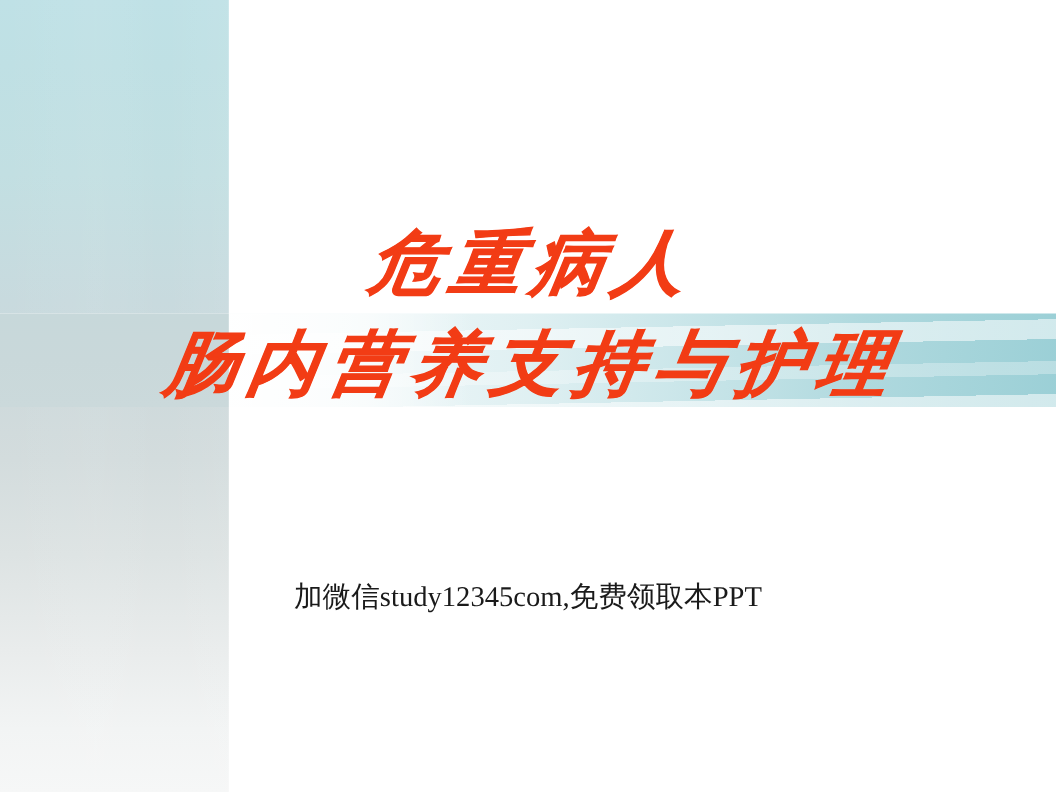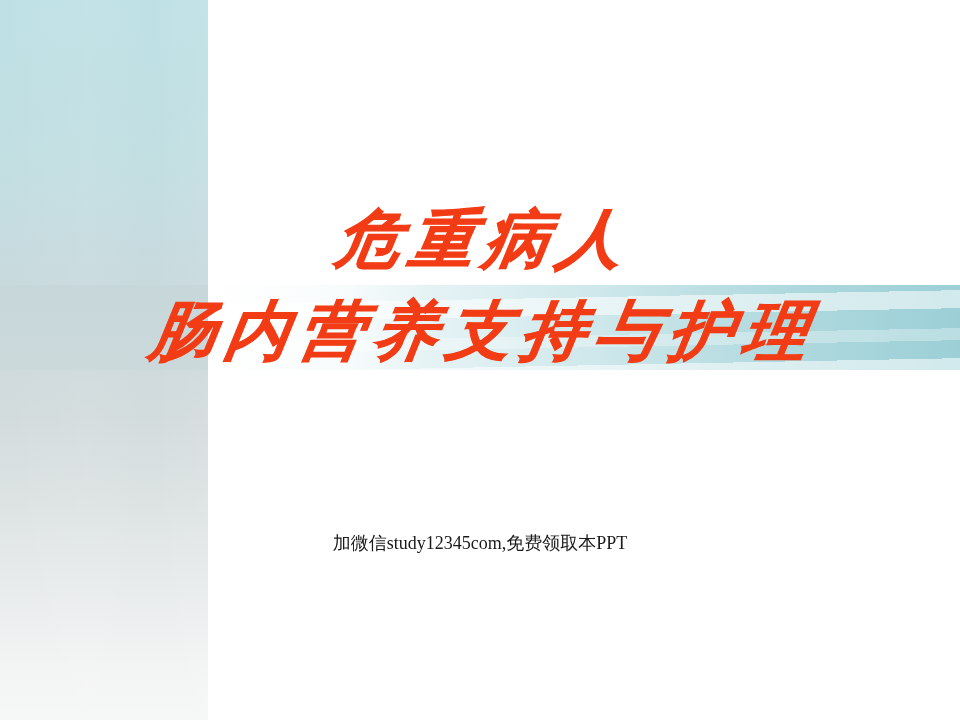--- a/index.html
+++ b/index.html
@@ -167,21 +167,21 @@
 
   
   .footer-note {
     position: absolute;
     left: 0;
     top: 528px;
     width: 960px;
     text-align: center;
     color: #1a1a1a;
     font-family: "Liberation Serif", "DejaVu Serif", serif;
-    font-size: 18px;
+    font-size: 26px;
     line-height: 30px;
     white-space: nowrap;
   }
 </style>
 </head>
 <body>
 
 <div class="slide">
 
   <div class="left-band"></div>

